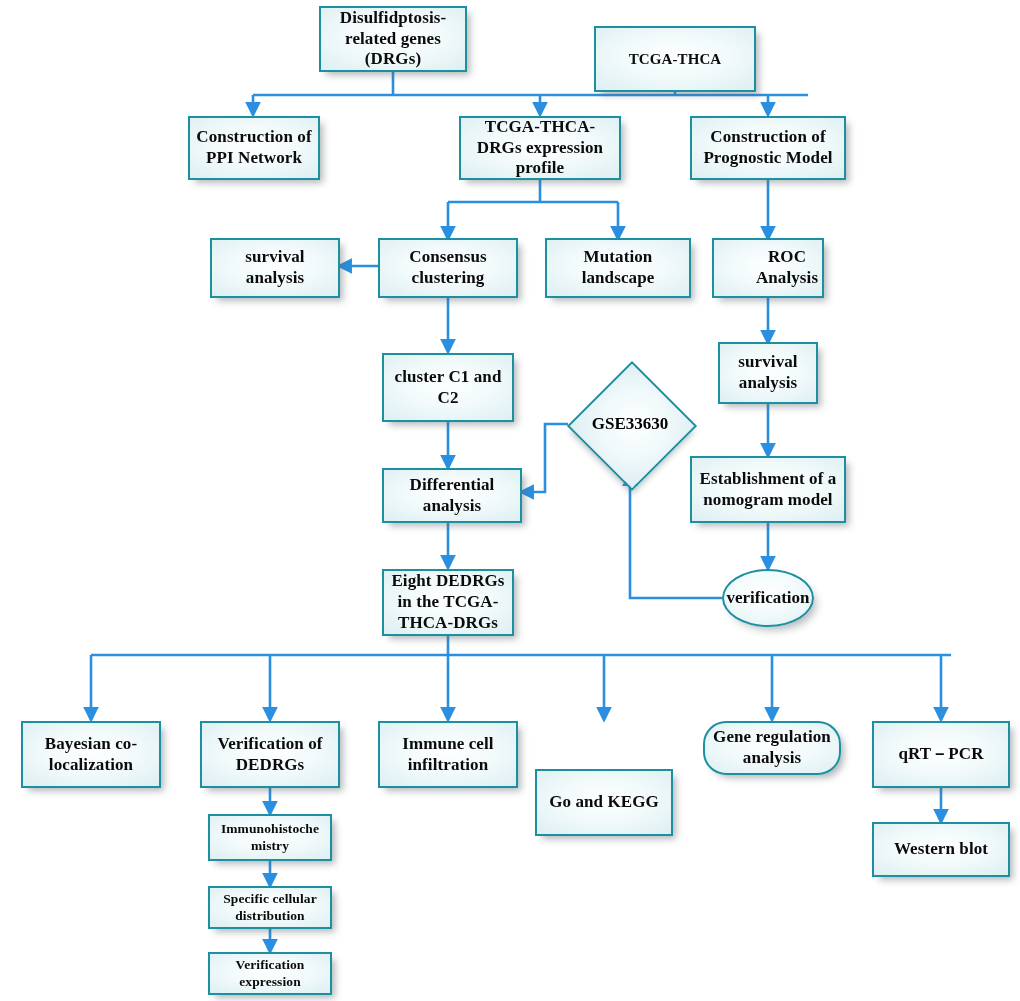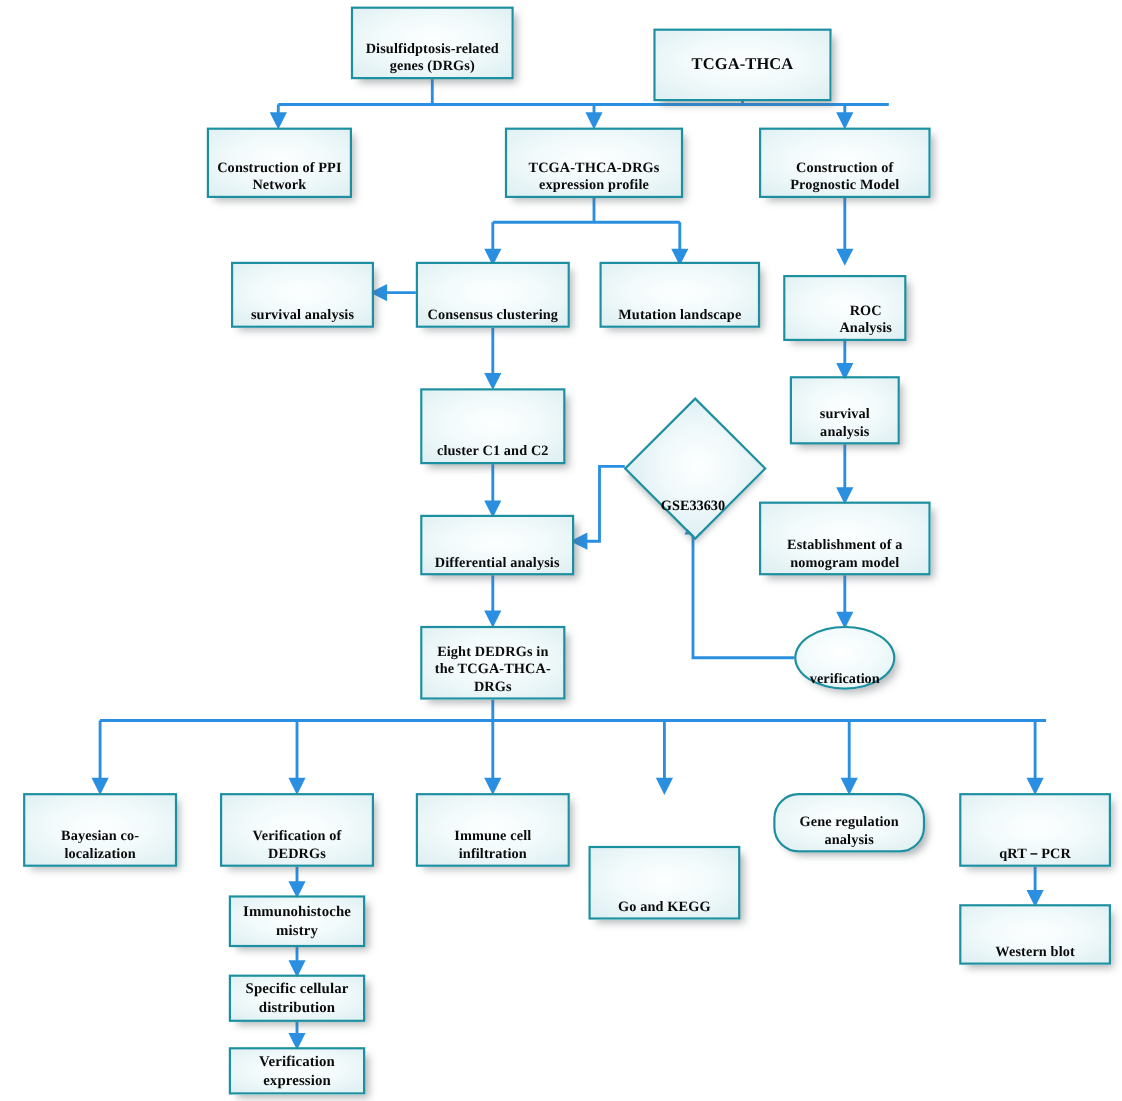--- a/index.html
+++ b/index.html
@@ -40,21 +40,21 @@
   .ellipse{
     border:2px solid #1c8fa0;
     border-radius:50%;
     background:
       radial-gradient(120% 120% at 46% 40%, #ffffff 0%, #f3fbfc 30%, #ddeff2 66%, #c9e4e9 92%, #bfdfe5 100%);
     box-shadow:5px 6px 8px -3px rgba(90,100,105,0.45);
     color:#0b0b0b;font-weight:700;
   }
 
   .fs13{font-size:13.5px;justify-content:flex-end;}
-  .fs14{font-size:13px;align-items:flex-end;}
+  .fs14{font-size:17px;}
   .fs15{font-size:15px;}
 </style>
 </head>
 <body>
 
 <div id="canvas">
 
   <svg id="wires" viewBox="0 0 1020 1001" xmlns="http://www.w3.org/2000/svg">
     <defs>
       <marker id="ah" markerWidth="9" markerHeight="9" refX="5.2" refY="3.4" orient="auto" markerUnits="strokeWidth">
@@ -137,21 +137,21 @@
   </div>
 
   <div class="node box fs14" style="left:545px;top:238px;width:146px;height:60px;">
     <span class="txt">Mutation landscape</span>
   </div>
 
   <div class="node box fs14" style="left:378px;top:238px;width:140px;height:60px;">
     <span class="txt">Consensus clustering</span>
   </div>
 
-  <div class="node box fs14" style="left:712px;top:250px;width:112px;height:60px;padding-left:38px;">
+  <div class="node box fs14" style="left:712px;top:238px;width:112px;height:60px;padding-left:38px;">
     <span class="txt">ROC Analysis</span>
   </div>
 
   <div class="node box fs14" style="left:382px;top:353px;width:132px;height:69px;">
     <span class="txt">cluster C1 and  C2</span>
   </div>
 
   <div class="node box fs14" style="left:718px;top:342px;width:100px;height:62px;">
     <span class="txt">survival analysis</span>
   </div>

